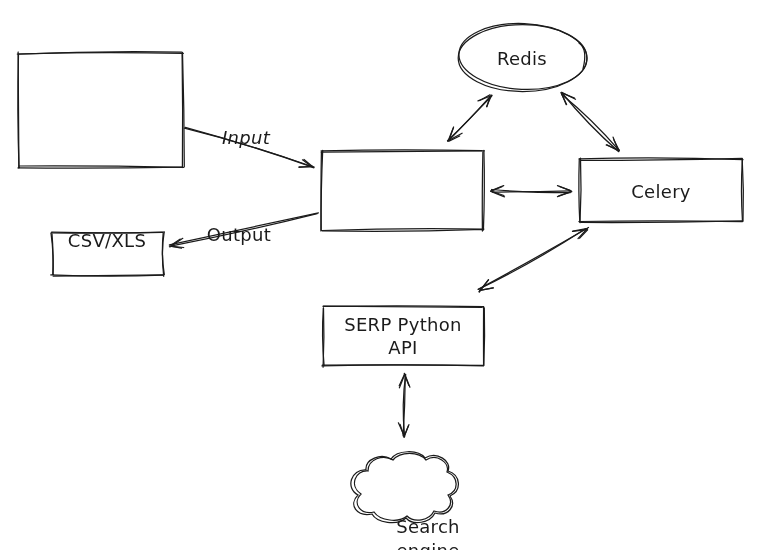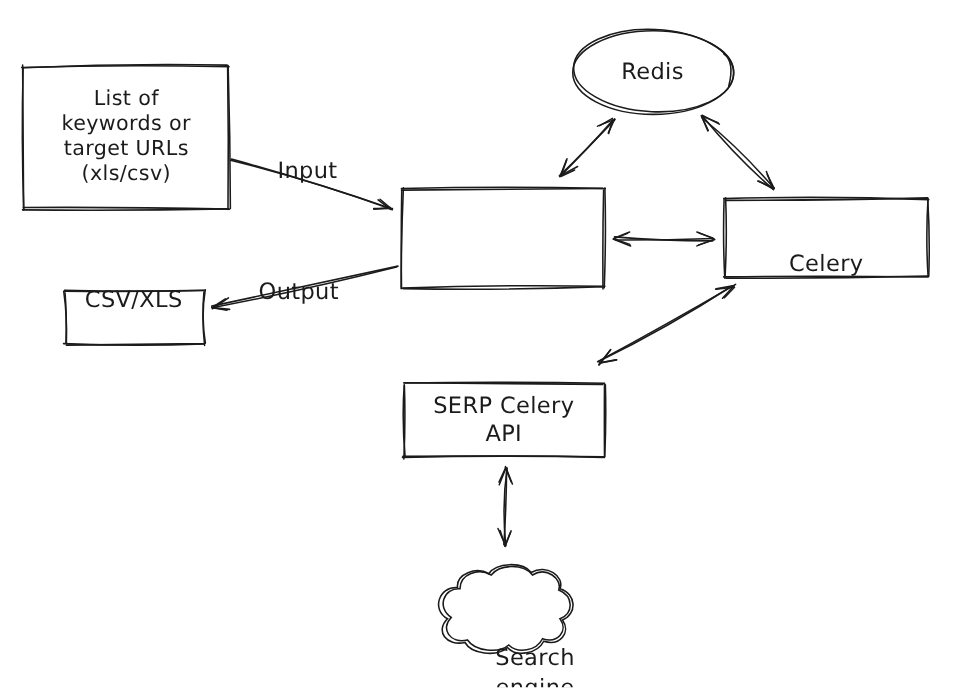--- a/index.html
+++ b/index.html
@@ -126,34 +126,30 @@
         <path d="M404.1 437.1 L408.3 426.0" fill="none" stroke="#1b1b1b" stroke-width="1.25" stroke-linecap="round"></path>
         <path d="M404.5 436.6 L398.4 422.8" fill="none" stroke="#1b1b1b" stroke-width="1.25" stroke-linecap="round"></path>
         <path d="M403.9 436.8 L408.9 424.7" fill="none" stroke="#1b1b1b" stroke-width="1.25" stroke-linecap="round"></path>
         <path d="M404.3 373.9 L408.9 385.4" fill="none" stroke="#1b1b1b" stroke-width="1.25" stroke-linecap="round"></path>
         <path d="M404.4 374.4 L399.2 385.7" fill="none" stroke="#1b1b1b" stroke-width="1.25" stroke-linecap="round"></path>
         <path d="M404.4 373.3 L409.9 387.2" fill="none" stroke="#1b1b1b" stroke-width="1.25" stroke-linecap="round"></path>
         <path d="M404.6 374.8 L399.4 387.8" fill="none" stroke="#1b1b1b" stroke-width="1.25" stroke-linecap="round"></path>
       </g>
   </svg>
 
-  <div class="lbl small" style="left:101px;top:109px;">List of
-keywords or
-target URLs
-(xls/csv)</div>
 
   <div class="lbl" style="left:107px;top:240px;">CSV/XLS</div>
 
 
-  <div class="lbl" style="left:661px;top:191px;margin-top:20px;">Celery</div>
+  <div class="lbl" style="left:661px;top:191px;">Celery</div>
 
   <div class="lbl" style="left:522px;top:58px;">Redis</div>
 
-  <div class="lbl wide" style="left:403px;top:336px;">SERP Celery
+  <div class="lbl wide" style="left:403px;top:336px;">SERP Python
 API</div>
 
   <div class="lbl cloudtxt" style="left:428px;top:491px;margin-top:48px;">Search
 engine</div>
 
-  <div class="lbl" style="left:246px;top:137px;">Input</div>
+  <div class="lbl" style="left:246px;top:137px;font-style:italic;">Input</div>
 
   <div class="lbl" style="left:239px;top:234px;">Output</div>
 </div>
 
 </body></html>

